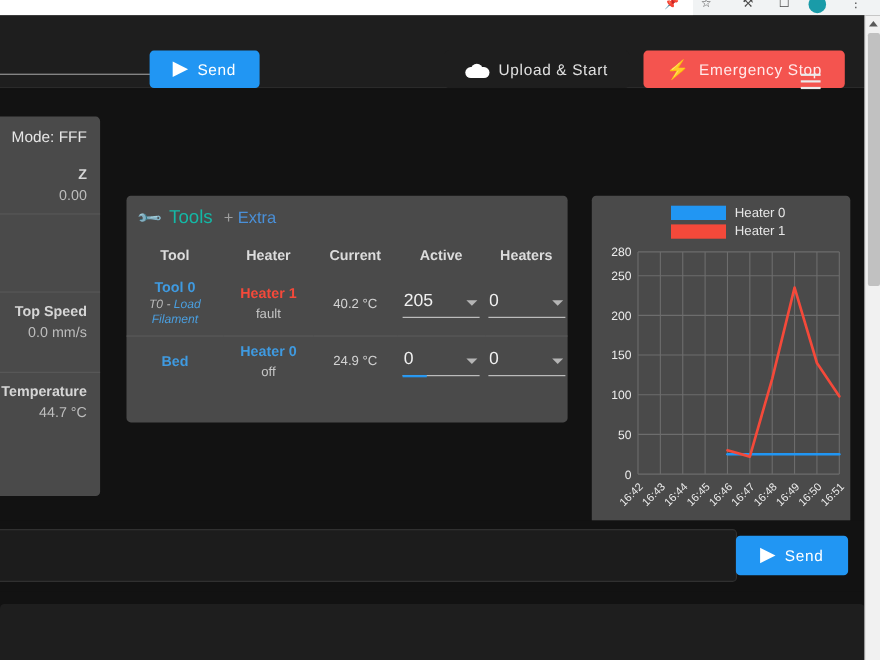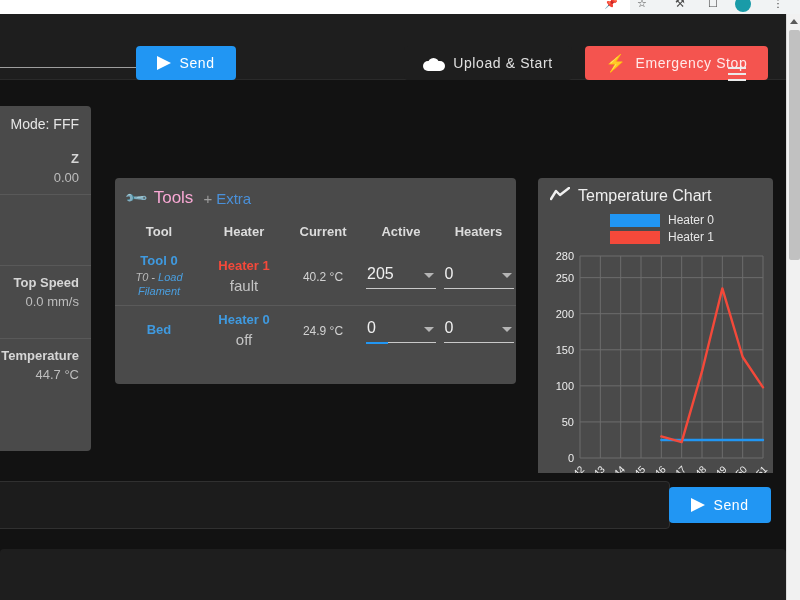--- a/index.html
+++ b/index.html
@@ -146,21 +146,21 @@
   }
   #tools-header {
     position: relative; height: 40px;
     display: flex; align-items: center;
     padding: 0 12px;
   }
   .wrench-icon {
     display: inline-block; transform: rotate(-45deg);
     font-size: 15px; color: #e0e0e0; margin-right: 8px;
   }
-  #tools-title { font-size: 17px; color: #f9a8d4; }
+  #tools-title { font-size: 17px; color: #14b8a6; }
   #tools-plus { font-size: 15px; color: #9e9e9e; margin: 0 4px 0 10px; }
   #tools-extra { font-size: 15px; color: #4a90d9; cursor: pointer; }
   #control-heaters {
     position: absolute; right: 12px; top: 10px;
     display: flex; align-items: center; gap: 8px;
   }
   .caret-down {
     width: 0; height: 0;
     border-left: 5px solid transparent;
     border-right: 5px solid transparent;
@@ -178,21 +178,21 @@
     text-align: center; vertical-align: middle;
     padding: 6px 0;
   }
   .row-div td { border-top: 1px solid #5a5a5a; }
   .tool-name { font-size: 13px; font-weight: bold; color: #3f9ae0; }
   .tool-sub { font-size: 11px; color: #b9b9b9; margin-top: 3px; line-height: 1.25; font-style: italic; }
   .tool-sub a { color: #4a9fe0; text-decoration: none; cursor: pointer; }
   .heater-name { font-size: 13px; font-weight: bold; }
   .heater-name.fault { color: #f4493a; }
   .heater-name.off { color: #3f9ae0; }
-  .heater-state { font-size: 15px; color: #c4c4c4; margin-top: 4px; }
+  .heater-state { font-size: 12px; color: #c4c4c4; margin-top: 4px; }
   .current-val { font-size: 12px; color: #d2d2d2; }
 
   .tempfield {
     position: relative; width: 70px; margin: 0 auto;
     display: flex; align-items: center;
   }
   .tempfield input {
     width: 46px; background: transparent; border: none;
     color: #f0f0f0; font-size: 16px; outline: none;
     font-family: "Liberation Sans", sans-serif;
@@ -428,28 +428,20 @@
                 <span class="caret-down"></span>
                 <span class="underline"></span>
               </div>
             </td>
           </tr>
         </tbody>
       </table>
     </div>
 
     <div class="card" id="chart-card">
-      <div id="chart-header">
-        <span class="chart-glyph">
-          <svg width="20" height="14" viewBox="0 0 20 14">
-            <polyline points="1,12 6,4 10,8 19,1" fill="none" stroke="#f0f0f0" stroke-width="2.4" stroke-linecap="round" stroke-linejoin="round"></polyline>
-          </svg>
-        </span>
-        <span id="chart-title">Temperature Chart</span>
-      </div>
 
       <div id="chart-legend">
         <div class="legend-row">
           <span class="legend-swatch" id="sw0" style="background: rgb(33, 150, 243);"></span>
           <span class="legend-label">Heater 0</span>
         </div>
         <div class="legend-row">
           <span class="legend-swatch" id="sw1" style="background: rgb(244, 73, 58);"></span>
           <span class="legend-label">Heater 1</span>
         </div>

